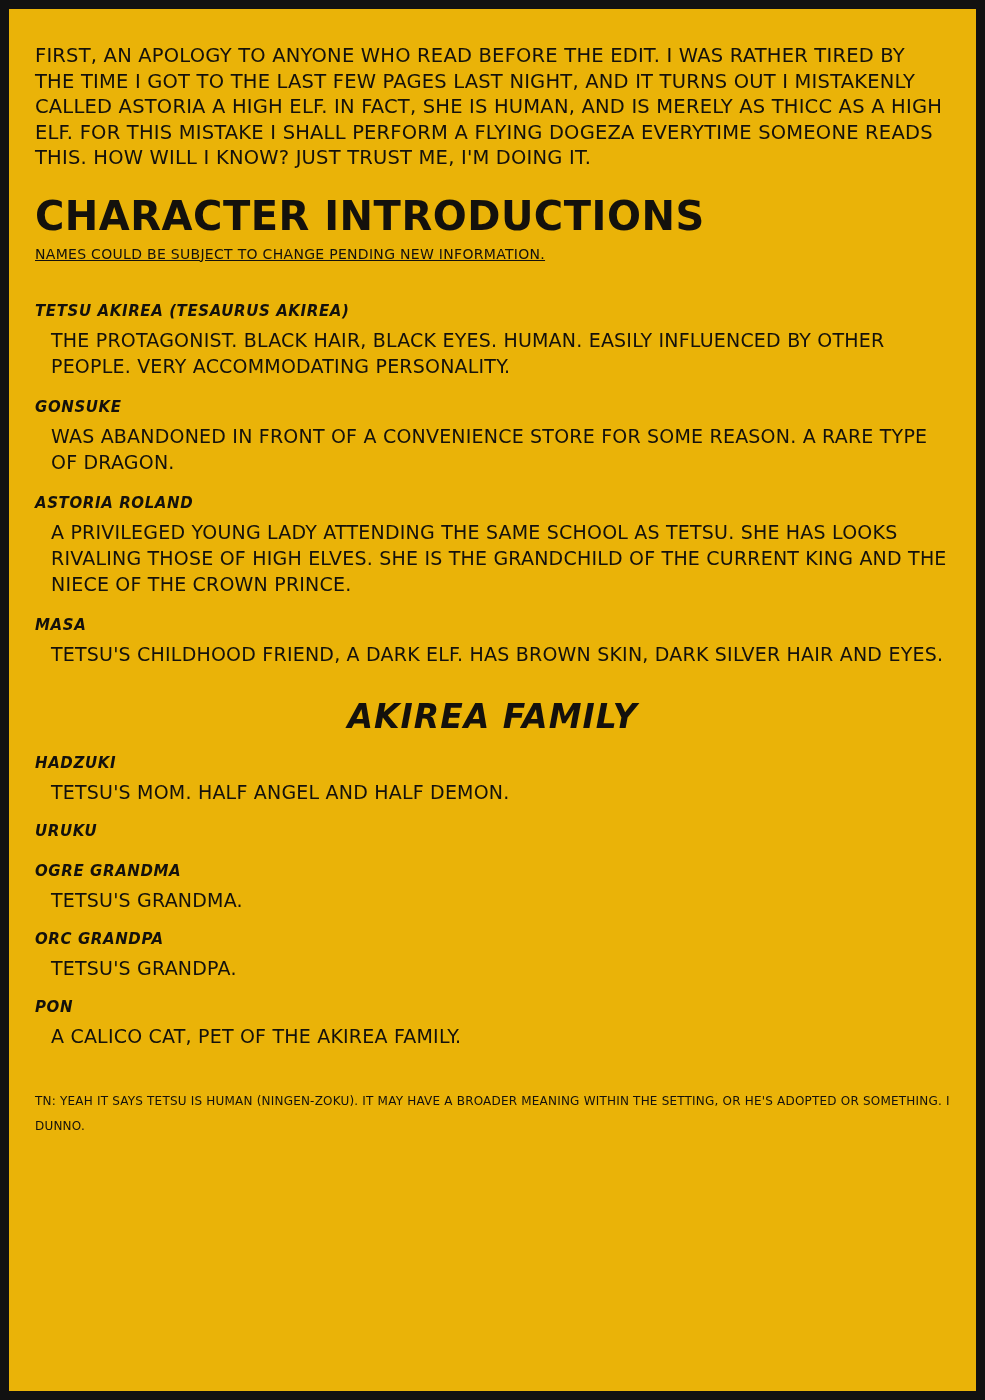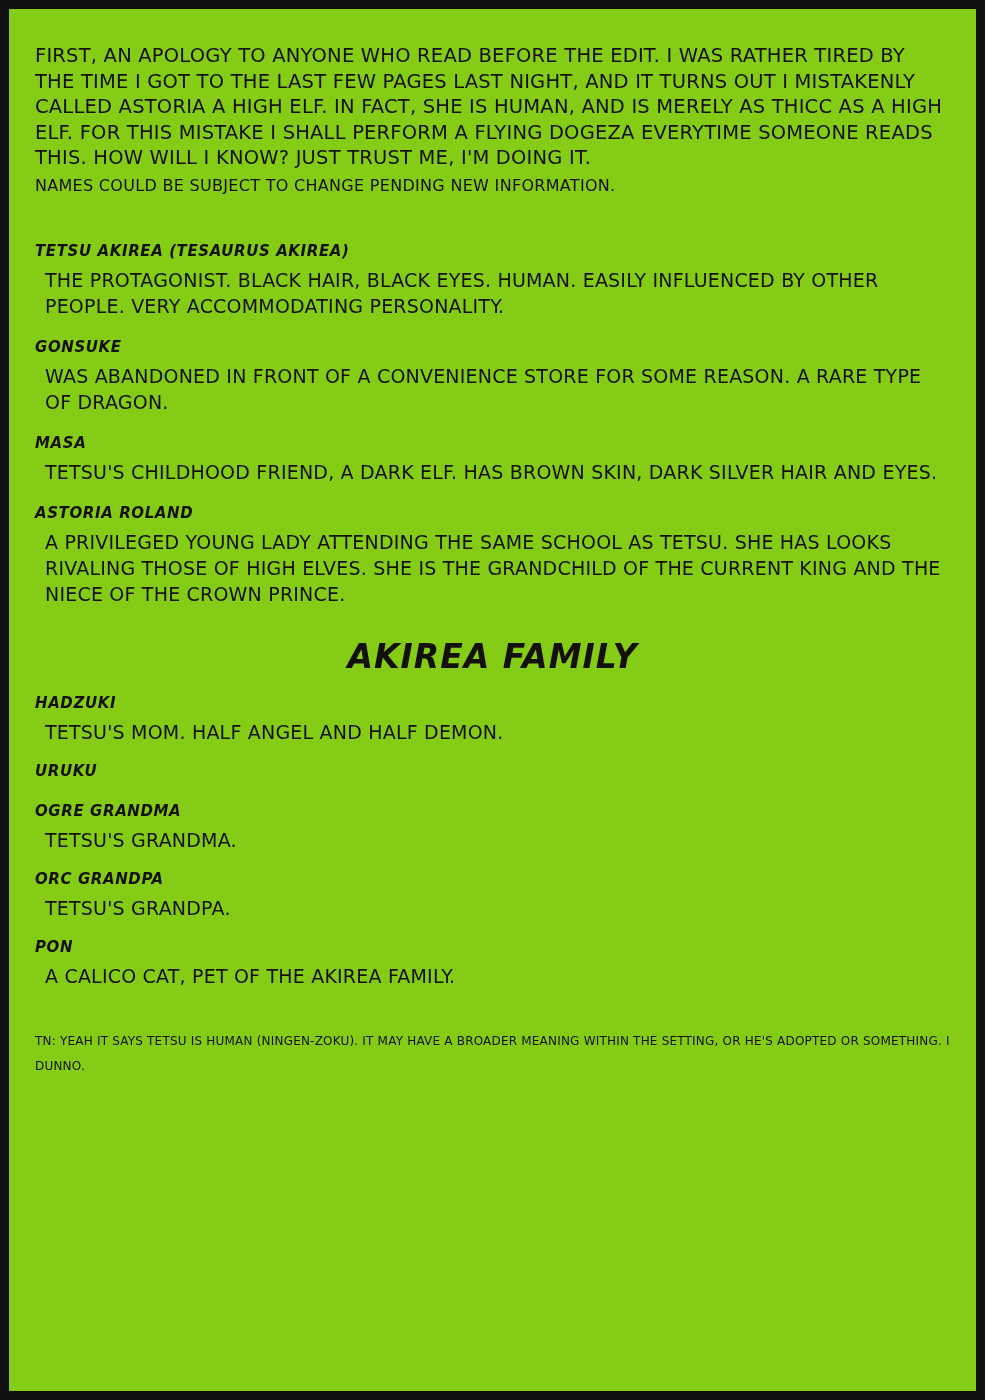--- a/index.html
+++ b/index.html
@@ -40,40 +40,41 @@
     letter-spacing: 0.2px;
   }
   h1.section-title {
     font-size: 40px;
     line-height: 46px;
     font-weight: 700;
     margin: 22px 0 2px 0;
     letter-spacing: 0.5px;
   }
   .subnote {
-    font-size: 16px;
+    font-size: 14px;
     line-height: 22px;
-    margin: 4px 0 40px 0;
+    margin: 4px 0 32px 0;
     letter-spacing: 0.3px;
+    text-decoration: underline;
   }
   .entry {
     margin: 0 0 14px 0;
   }
   .entry-name {
     font-size: 15px;
     line-height: 28px;
     font-weight: 700;
     font-style: italic;
     margin: 0 0 2px 0;
     letter-spacing: 0.6px;
   }
   .entry-desc {
     font-size: 19px;
     line-height: 26px;
-    margin: 0 0 0 10px;
+    margin: 0 0 0 16px;
     letter-spacing: 0.2px;
   }
   h2.family-title {
     font-size: 33px;
     line-height: 40px;
     font-weight: 700;
     font-style: italic;
     text-align: center;
     margin: 30px 0 12px 0;
     letter-spacing: 1px;
@@ -82,45 +83,46 @@
   .footer-note {
     font-size: 12px;
     line-height: 25px;
     margin: 40px 0 0 0;
     letter-spacing: 0.2px;
   }
 </style>
 </head>
 <body>
 
-<div class="page" style="background: #84cc16; color: rgb(20, 17, 12);">
+<div class="page" style="background: #eab308; color: rgb(20, 17, 12);">
   <div class="inner" style="border-color: rgb(17, 17, 17);">
 
     <p class="txt intro-note">First, an apology to anyone who read before the edit. I was rather tired by the time I got to the last few pages last night, and it turns out I mistakenly called Astoria a high elf. In fact, she is human, and is merely as thicc as a high elf. For this mistake I shall perform a flying dogeza everytime someone reads this. How will I know? Just trust me, I'm doing it.</p>
 
+    <h1 class="txt section-title">Character Introductions</h1>
     <p class="txt subnote">Names could be subject to change pending new information.</p>
 
     <div class="entry">
       <div class="txt entry-name">Tetsu Akirea (Tesaurus Akirea)</div>
       <div class="txt entry-desc">The protagonist. Black hair, black eyes. Human. Easily influenced by other people. Very accommodating personality.</div>
     </div>
 
     <div class="entry">
       <div class="txt entry-name">Gonsuke</div>
       <div class="txt entry-desc">Was abandoned in front of a convenience store for some reason. A rare type of dragon.</div>
     </div>
 
     <div class="entry">
-      <div class="txt entry-name">Masa</div>
-      <div class="txt entry-desc">Tetsu's childhood friend, a dark elf. Has brown skin, dark silver hair and eyes.</div>
+      <div class="txt entry-name">Astoria Roland</div>
+      <div class="txt entry-desc">A privileged young lady attending the same school as Tetsu. She has looks rivaling those of high elves. She is the grandchild of the current king and the niece of the crown prince.</div>
     </div>
 
     <div class="entry">
-      <div class="txt entry-name">Astoria Roland</div>
-      <div class="txt entry-desc">A privileged young lady attending the same school as Tetsu. She has looks rivaling those of high elves. She is the grandchild of the current king and the niece of the crown prince.</div>
+      <div class="txt entry-name">Masa</div>
+      <div class="txt entry-desc">Tetsu's childhood friend, a dark elf. Has brown skin, dark silver hair and eyes.</div>
     </div>
 
     <h2 class="txt family-title">Akirea Family</h2>
 
     <div class="entry tight">
       <div class="txt entry-name">Hadzuki</div>
       <div class="txt entry-desc">Tetsu's mom. Half angel and half demon.</div>
     </div>
 
     <div class="entry tight">

